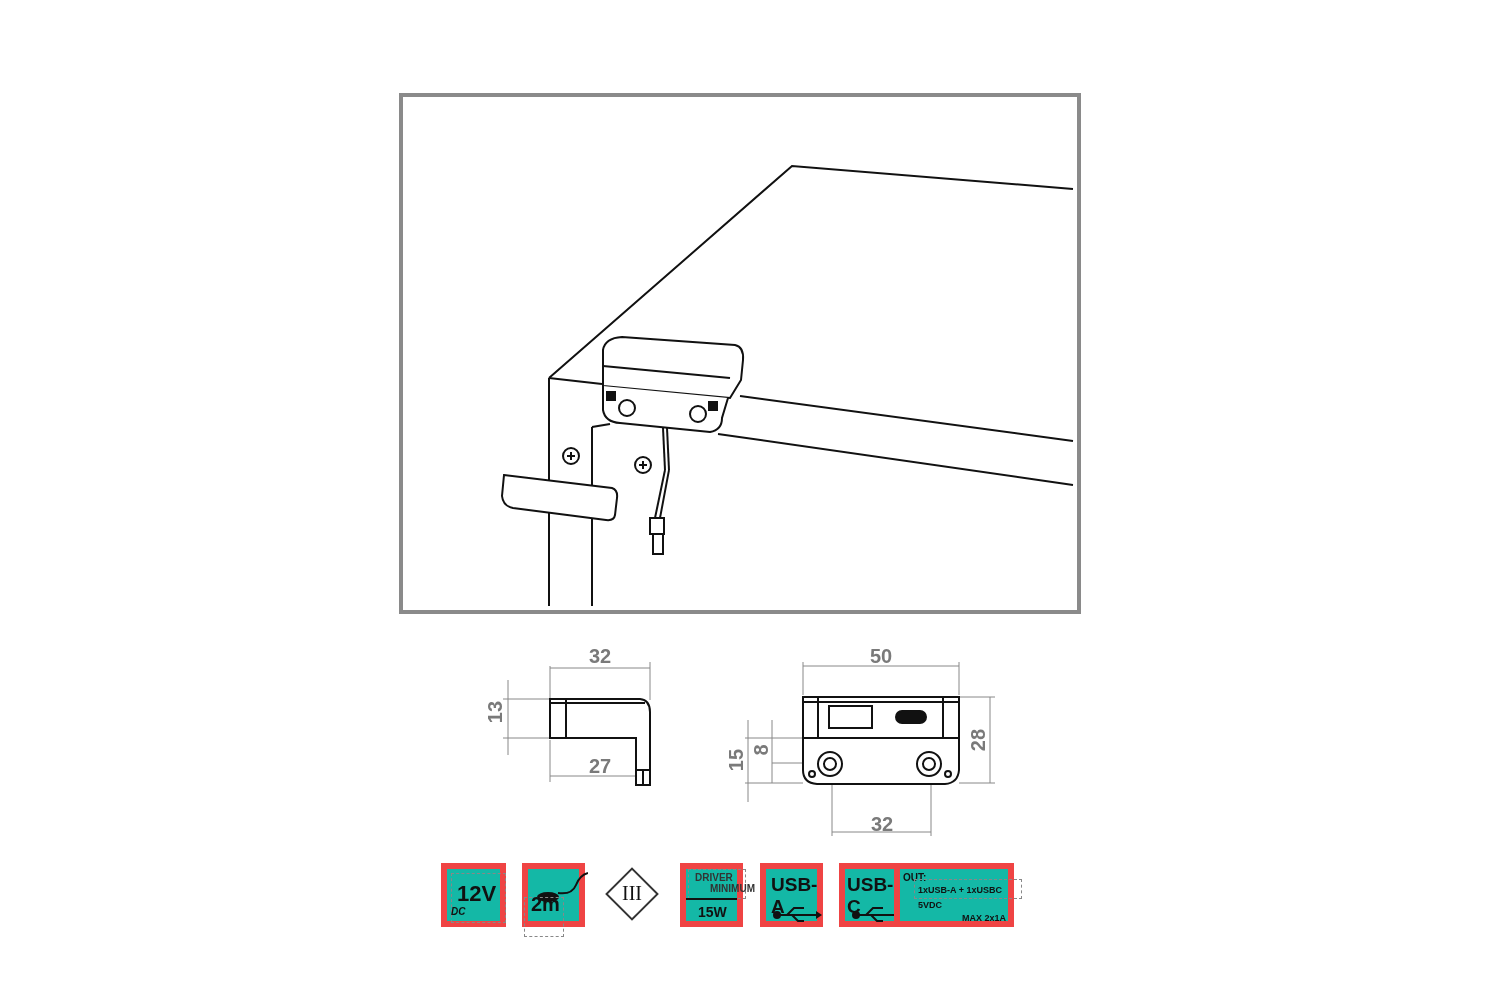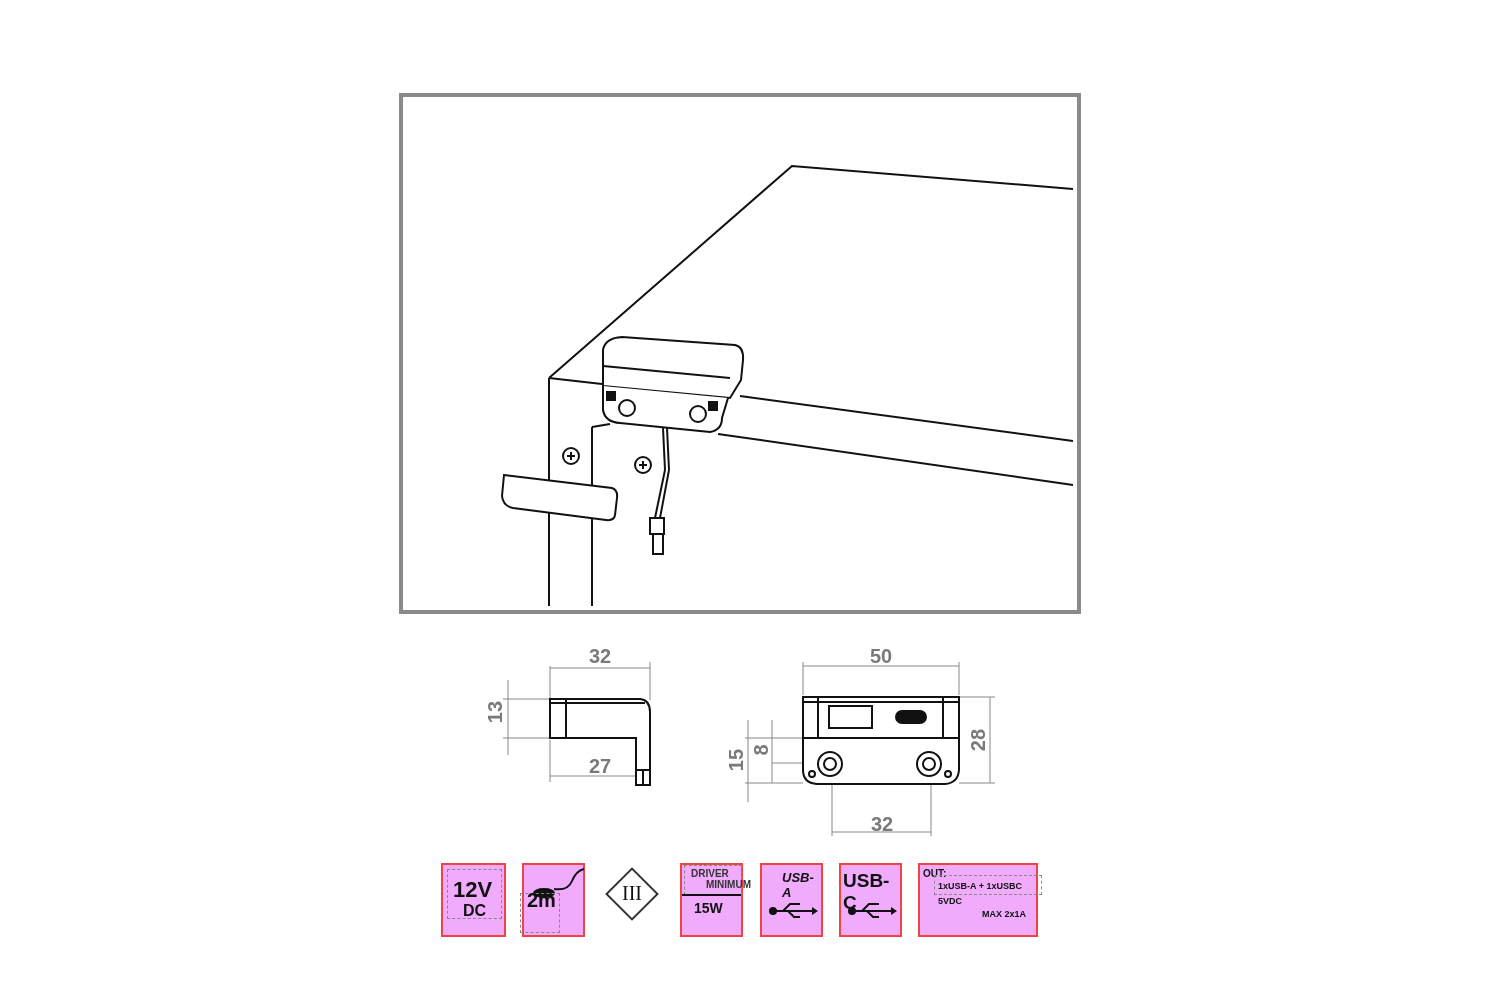--- a/index.html
+++ b/index.html
@@ -1,20 +1,20 @@
 <!DOCTYPE html>
 <html><head>
 <meta charset="utf-8">
 <style>
   html, body { margin:0; padding:0; background:#ffffff; }
   body { width:1500px; height:1000px; position:relative; overflow:hidden; font-family:"Liberation Sans", sans-serif; }
   .frame { position:absolute; left:399px; top:93px; width:674px; height:513px; border:4px solid #8a8a8a; background:#fff; }
   svg { position:absolute; left:0; top:0; }
   .dim { font-family:"Liberation Sans", sans-serif; font-weight:bold; fill:#7a7a7a; font-size:20px; }
-  .icon { position:absolute; top:863px; height:74px; border:2px solid #ef4444; background:#f0abfc; box-sizing:border-box; }
+  .icon { position:absolute; top:863px; height:64px; border:6px solid #ef4444; background:#14b8a6; box-sizing:border-box; }
   .ico-text { position:absolute; font-family:"Liberation Sans", sans-serif; font-weight:bold; color:#111; }
   .dash { position:absolute; border:1.5px dashed #888; box-sizing:border-box; }
 </style>
 </head>
 <body>
 
 <div class="frame"></div>
 <svg width="1500" height="1000">
 
   <g stroke="#111" stroke-width="2" fill="none">
@@ -116,21 +116,21 @@
     <text class="dim" x="882" y="831" text-anchor="middle">32</text>
     <text class="dim" x="985" y="740" text-anchor="middle" transform="rotate(-90 985 740)">28</text>
     <text class="dim" x="743" y="760" text-anchor="middle" transform="rotate(-90 743 760)">15</text>
     <text class="dim" x="768" y="750" text-anchor="middle" transform="rotate(-90 768 750)">8</text>
   </g>
 </svg>
 
 <div class="icon" style="left:441px;width:65px;padding-left:22px;">
   <div class="dash" style="left:4px;top:4px;width:55px;height:50px;"></div>
   <div class="ico-text" style="left:10px;top:12px;font-size:22px;">12V</div>
-  <div class="ico-text" style="left:20px;top:37px;font-size:16px;">DC</div>
+  <div class="ico-text" style="left:4px;top:37px;font-size:10px;font-style:italic;">DC</div>
 </div>
 
 <div class="icon" style="left:522px;width:63px;">
   <svg width="60" height="40" style="left:0;top:0;">
     <path d="M60,4 Q52,6 48,16 Q44,26 30,24" stroke="#111" stroke-width="2" fill="none"></path>
     <ellipse cx="20" cy="28" rx="11" ry="5" fill="#111"></ellipse>
   </svg>
   <div class="dash" style="left:-4px;top:28px;width:40px;height:40px;"></div>
   <div class="ico-text" style="left:3px;top:24px;font-size:20px;">2m</div>
 </div>
@@ -142,40 +142,40 @@
 
 <div class="icon" style="left:680px;width:63px;">
   <div class="dash" style="left:2px;top:0;width:58px;height:30px;"></div>
   <div class="ico-text" style="left:9px;top:3px;font-size:10px;color:#333;">DRIVER</div>
   <div class="ico-text" style="left:4px;top:14px;font-size:10px;color:#333;padding-left:20px;">MINIMUM</div>
   <div style="position:absolute;left:0;top:29px;width:100%;border-top:2px solid #111;"></div>
   <div class="ico-text" style="left:12px;top:35px;font-size:14px;">15W</div>
 </div>
 
 <div class="icon" style="left:760px;width:63px;">
-  <div class="ico-text" style="left:20px;top:5px;font-size:13px;font-style:italic;">USB-A</div>
+  <div class="ico-text" style="left:5px;top:5px;font-size:19px;">USB-A</div>
   <svg width="50" height="20" style="left:6px;top:36px;">
     <circle cx="5" cy="10" r="4" fill="#111"></circle>
     <line x1="5" y1="10" x2="44" y2="10" stroke="#111" stroke-width="2"></line>
     <polygon points="44,6 50,10 44,14" fill="#111"></polygon>
     <path d="M15,10 L22,3 L32,3" stroke="#111" stroke-width="2" fill="none"></path>
     <path d="M20,10 L26,16 L32,16" stroke="#111" stroke-width="2" fill="none"></path>
   </svg>
 </div>
 
 <div class="icon" style="left:839px;width:63px;">
   <div class="ico-text" style="left:2px;top:5px;font-size:19px;">USB-C</div>
   <svg width="50" height="20" style="left:6px;top:36px;">
     <circle cx="5" cy="10" r="4" fill="#111"></circle>
     <line x1="5" y1="10" x2="44" y2="10" stroke="#111" stroke-width="2"></line>
     <polygon points="44,6 50,10 44,14" fill="#111"></polygon>
     <path d="M15,10 L22,3 L32,3" stroke="#111" stroke-width="2" fill="none"></path>
     <path d="M20,10 L26,16 L32,16" stroke="#111" stroke-width="2" fill="none"></path>
   </svg>
 </div>
 
-<div class="icon" style="left:918px;width:120px;">
+<div class="icon" style="left:894px;width:120px;">
   <div class="ico-text" style="left:3px;top:3px;font-size:10px;">OUT:</div>
   <div class="dash" style="left:14px;top:10px;width:108px;height:20px;"></div>
   <div class="ico-text" style="left:18px;top:16px;font-size:9px;">1xUSB-A + 1xUSBC</div>
   <div class="ico-text" style="left:18px;top:31px;font-size:9px;">5VDC</div>
   <div class="ico-text" style="left:18px;top:44px;font-size:9px;margin-left:44px;">MAX 2x1A</div>
 </div>
 
 </body></html>

